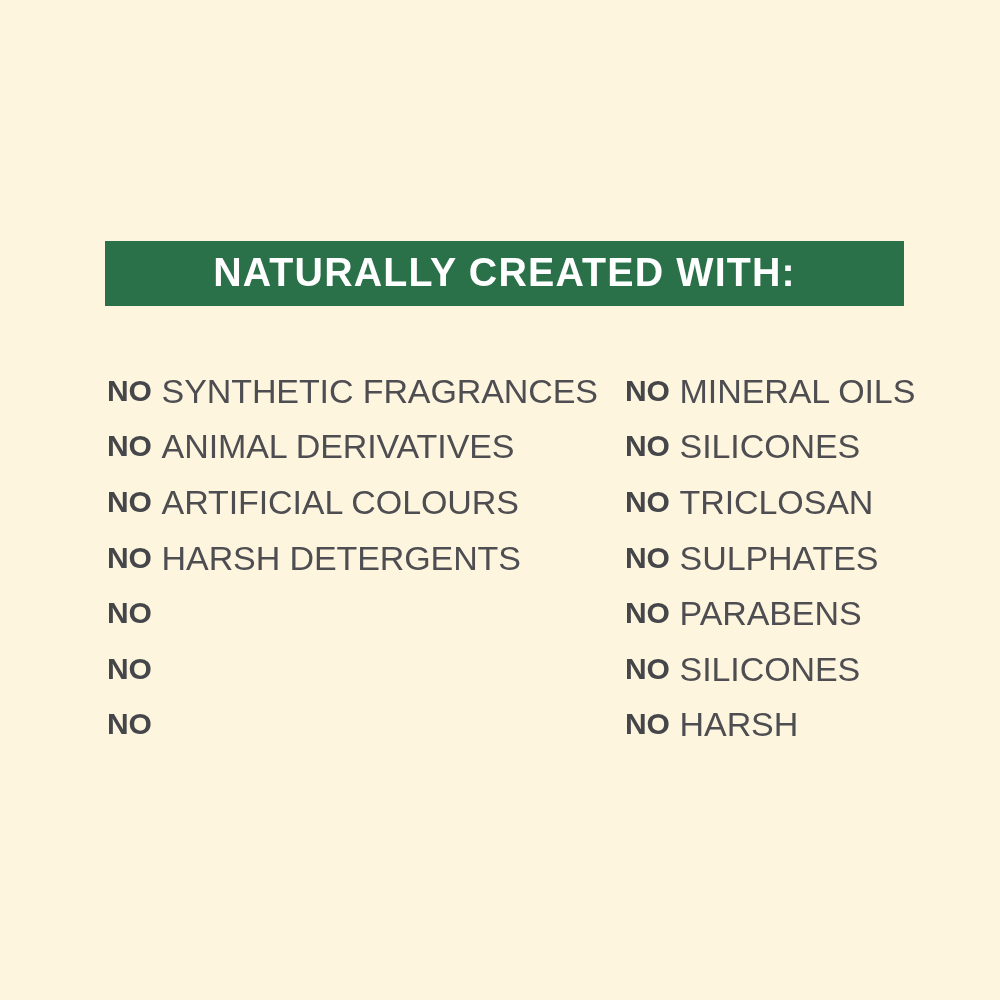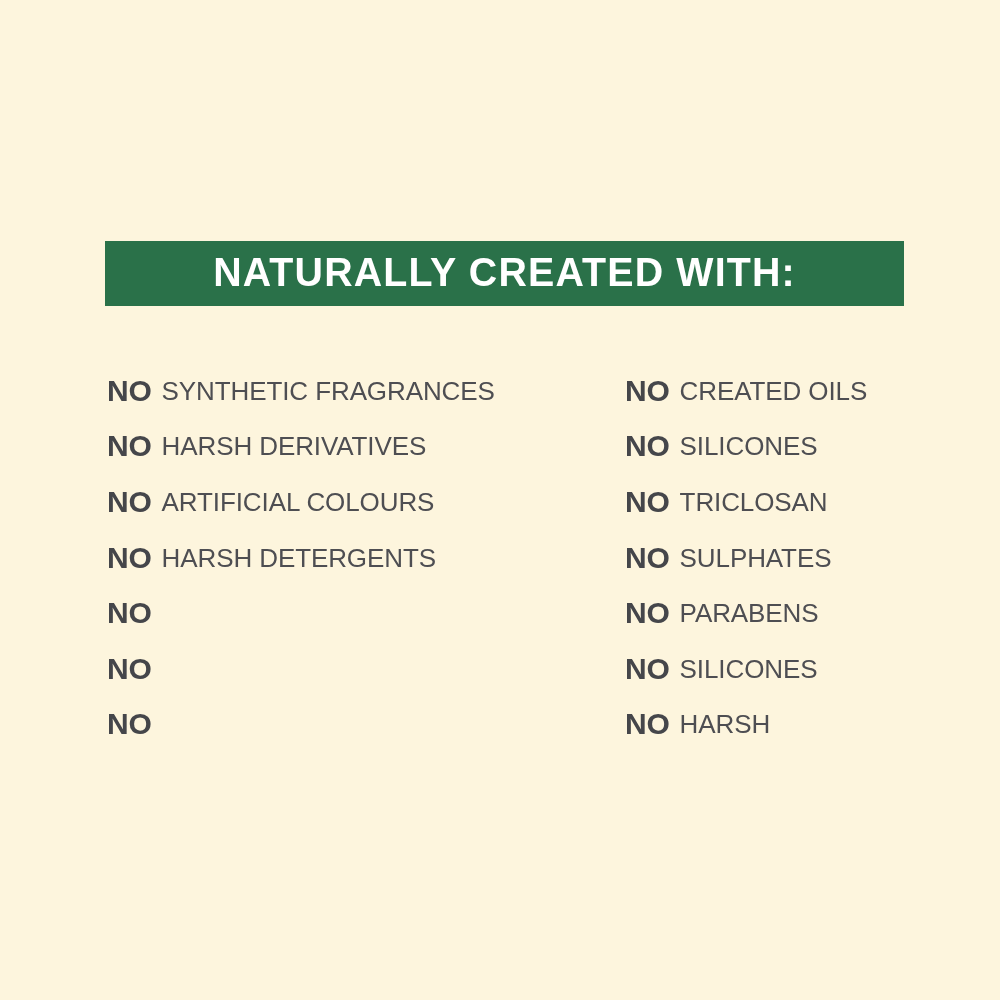--- a/index.html
+++ b/index.html
@@ -79,21 +79,21 @@
     font-weight: bold;
     font-size: 30px;
     line-height: 1;
     color: #45464A;
     letter-spacing: -0.2px;
     margin-right: 10px;
   }
   .item {
     font-family: "Liberation Sans", sans-serif;
     font-weight: 400;
-    font-size: 26px;
+    font-size: 34px;
     line-height: 1;
     color: #4E4E52;
     letter-spacing: -0.1px;
   }
 </style>
 </head>
 <body>
 
 <div id="page">
 
@@ -104,21 +104,21 @@
   <div class="list-area">
     <div class="columns">
 
       <div class="col col-left" id="col-left">
           <div class="row">
             <span class="no">NO</span>
             <span class="item">SYNTHETIC FRAGRANCES</span>
           </div>
           <div class="row">
             <span class="no">NO</span>
-            <span class="item">HARSH DERIVATIVES</span>
+            <span class="item">ANIMAL DERIVATIVES</span>
           </div>
           <div class="row">
             <span class="no">NO</span>
             <span class="item">ARTIFICIAL COLOURS</span>
           </div>
           <div class="row">
             <span class="no">NO</span>
             <span class="item">HARSH DETERGENTS</span>
           </div>
           <div class="row">
@@ -128,21 +128,21 @@
             <span class="no">NO</span>
           </div>
           <div class="row">
             <span class="no">NO</span>
           </div>
         </div>
 
       <div class="col col-right" id="col-right">
           <div class="row">
             <span class="no">NO</span>
-            <span class="item">CREATED OILS</span>
+            <span class="item">MINERAL OILS</span>
           </div>
           <div class="row">
             <span class="no">NO</span>
             <span class="item">SILICONES</span>
           </div>
           <div class="row">
             <span class="no">NO</span>
             <span class="item">TRICLOSAN</span>
           </div>
           <div class="row">

